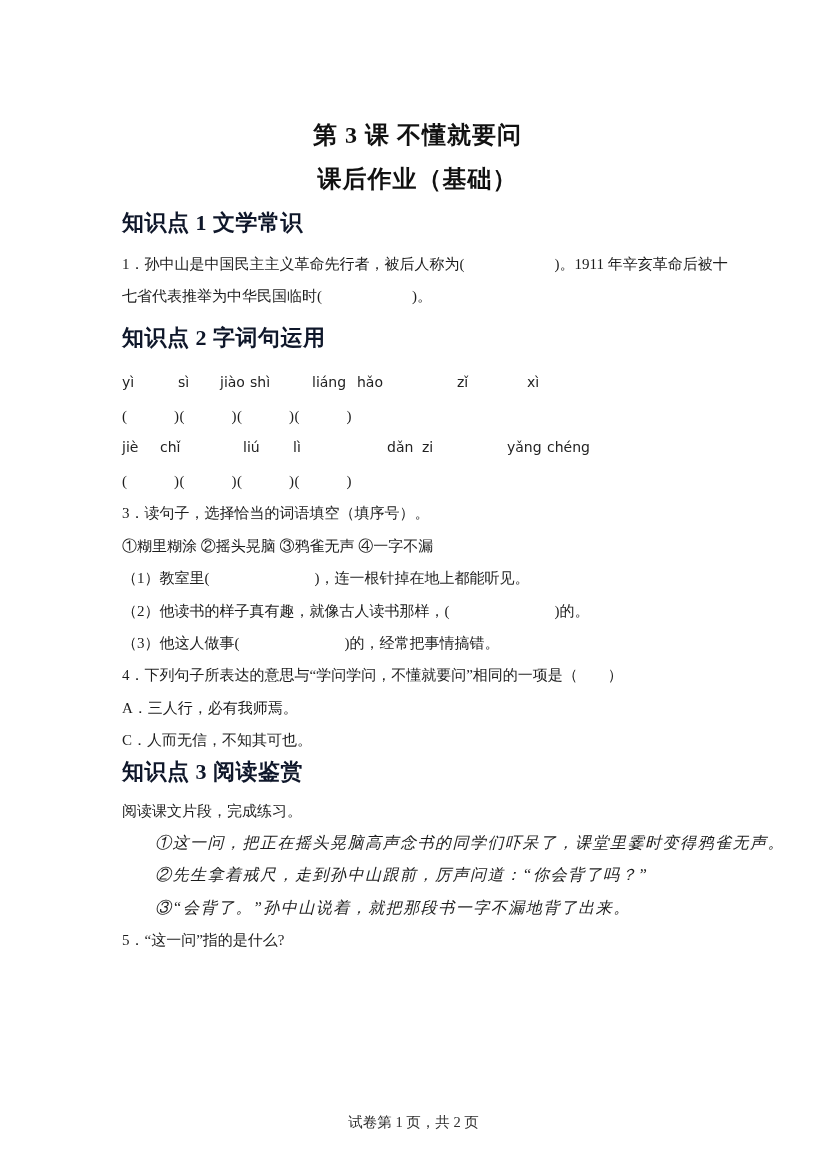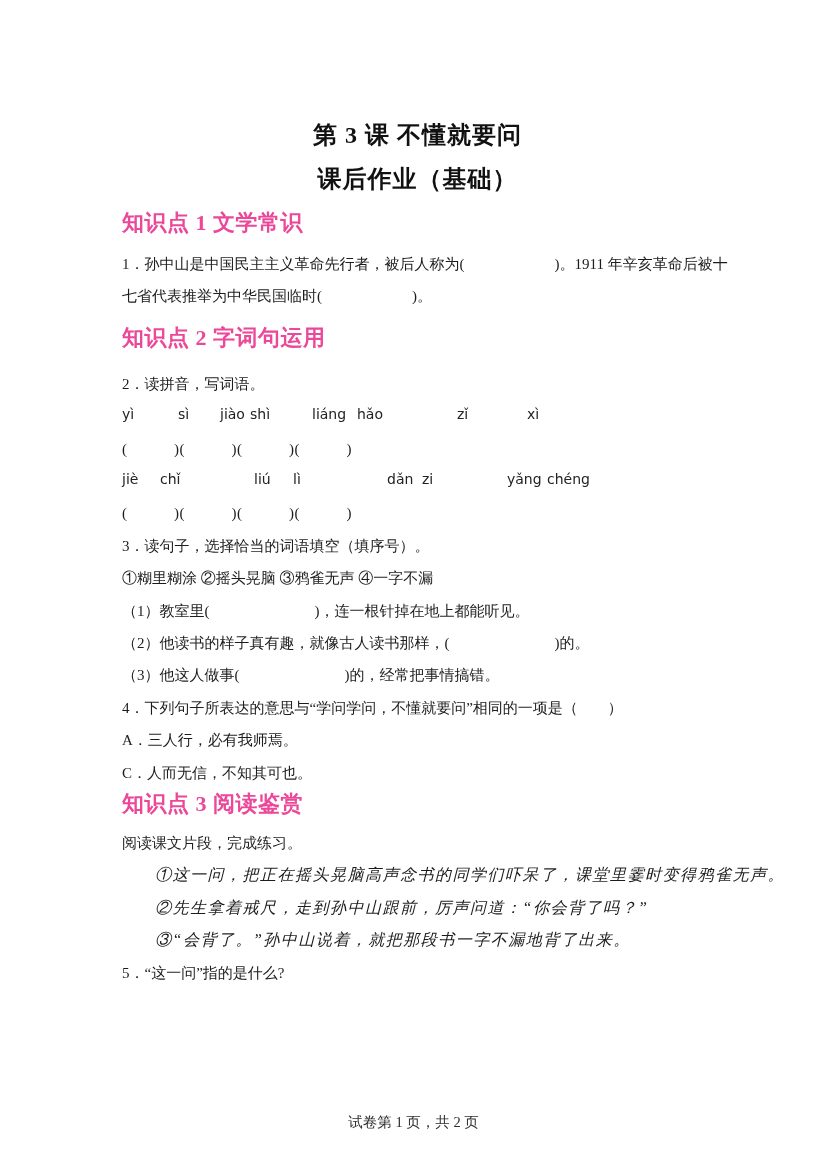--- a/index.html
+++ b/index.html
@@ -28,21 +28,21 @@
     color: #111;
     margin: 0 0 10px 0;
     line-height: 34px;
     letter-spacing: 1px;
     white-space: nowrap;
   }
   h2.doc-subtitle { margin: 0 0 12px 0; }
   h3.sec {
     font-size: 22px;
     font-weight: 700;
-    color: #ec4899;
+    color: #0f172a;
     line-height: 30px;
     margin: 10px 0 10px 0;
     letter-spacing: 0.5px;
     white-space: nowrap;
   }
   h3.sec2 { margin: 10px 0 15px 0; }
   h3.sec3 { margin: 0 0 8px 0; }
   .line {
     font-size: 15px;
     line-height: 32.4px;
@@ -55,21 +55,21 @@
   }
   .pinyin-row span {
     position: absolute;
     top: 6px;
     font-family: "DejaVu Sans", "Liberation Sans", sans-serif;
     font-size: 14px;
     color: #222;
   }
   .pr1 .p0{left:0px}   .pr1 .p1{left:56px}  .pr1 .p2{left:98px}  .pr1 .p3{left:128px}
   .pr1 .p4{left:190px} .pr1 .p5{left:235px} .pr1 .p6{left:335px} .pr1 .p7{left:405px}
-  .pr2 .p0{left:0px}   .pr2 .p1{left:38px}  .pr2 .p2{left:132px} .pr2 .p3{left:171px}
+  .pr2 .p0{left:0px}   .pr2 .p1{left:38px}  .pr2 .p2{left:121px} .pr2 .p3{left:171px}
   .pr2 .p4{left:265px} .pr2 .p5{left:300px} .pr2 .p6{left:385px} .pr2 .p7{left:425px}
   .brackets { letter-spacing: 0.5px; }
   .passage {
     font-style: italic;           
     font-size: 16px;
     letter-spacing: 1.5px;
     padding-left: 33px;           
   }
   .footer {
     position: absolute;
@@ -87,21 +87,20 @@
 <div class="page">
 
   <h1 class="doc-title">第 3 课 不懂就要问</h1>
   <h2 class="doc-subtitle">课后作业（基础）</h2>
 
   <h3 class="sec sec1">知识点 1 文学常识</h3>
   <p class="line">1．孙中山是中国民主主义革命先行者，被后人称为(　　　　　　)。1911 年辛亥革命后被十</p>
   <p class="line">七省代表推举为中华民国临时(　　　　　　)。</p>
 
   <h3 class="sec sec2">知识点 2 字词句运用</h3>
-  <p class="line">2．读拼音，写词语。</p>
 
   <div class="pinyin-row pr1">
     <span class="p0">yì</span>
     <span class="p1">sì</span>
     <span class="p2">jiào</span>
     <span class="p3">shì</span>
     <span class="p4">liáng</span>
     <span class="p5">hǎo</span>
     <span class="p6">zǐ</span>
     <span class="p7">xì</span>

